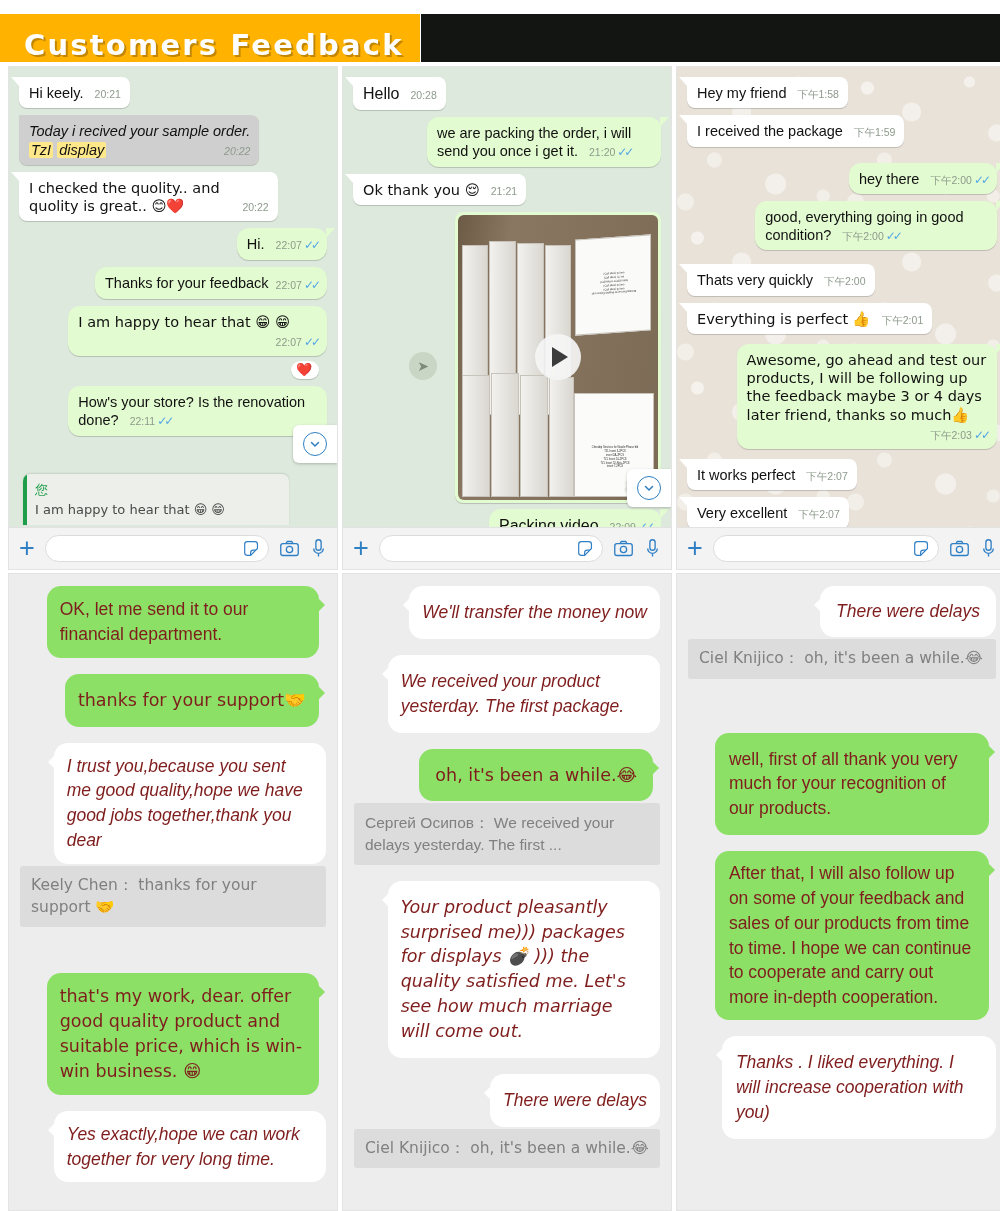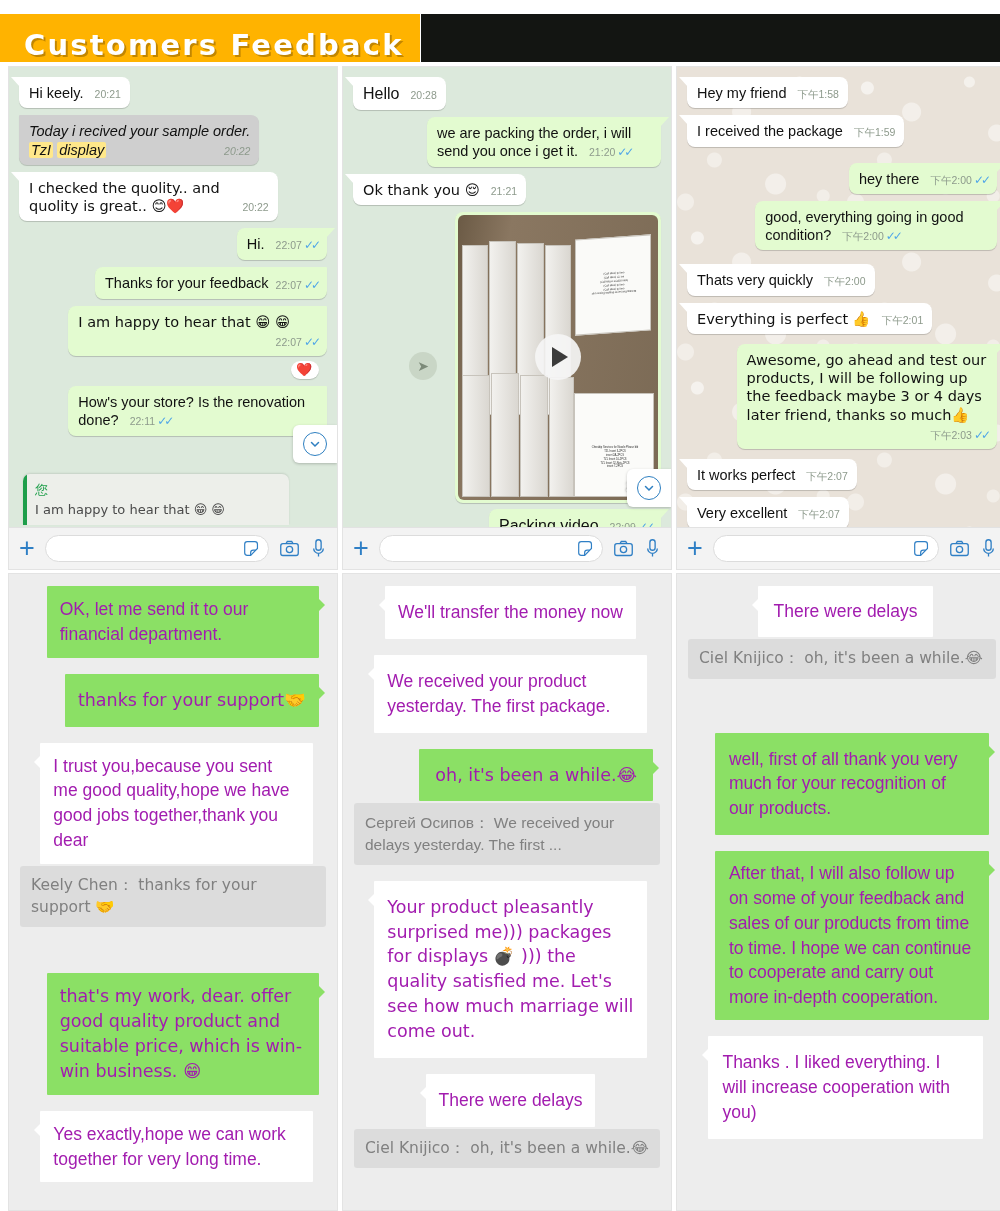--- a/index.html
+++ b/index.html
@@ -68,21 +68,21 @@
 
   .bub {
     position: relative; max-width: 84%;
     padding: 7px 9px 6px 10px;
     border-radius: 8px;
     font-size: 14.5px; line-height: 1.26; color: #111;
     box-shadow: 0 1px 0.7px rgba(0,0,0,.18);
     word-wrap: break-word;
   }
   .bub.in  { background: #ffffff; border-top-left-radius: 1px; }
-  .bub.out { background: #E3FBD0; border-top-right-radius: 1px; }
+  .bub.out { background: #E3FBD0; border-top-right-radius: 1px; border-radius: 12px; }
   .bub.in::before {
     content: ""; position: absolute; left: -8px; top: 0;
     border-width: 0 9px 10px 0; border-style: solid;
     border-color: transparent #ffffff transparent transparent;
   }
   .bub.out::after {
     content: ""; position: absolute; right: -8px; top: 0;
     border-width: 0 0 10px 9px; border-style: solid;
     border-color: transparent transparent transparent #E3FBD0;
   }
@@ -183,26 +183,26 @@
   .input-pill {
     flex: 1; height: 27px; background: #fff; border: 1px solid #dcdcdc;
     border-radius: 15px; display: flex; align-items: center;
     justify-content: flex-end; padding-right: 8px;
   }
   .ic-svg { display: block; }
 
   
   .wx { padding: 12px 11px 0 11px; }
   .wxwrap { display: flex; margin-bottom: 16px; }
-  .wxwrap.in { justify-content: center; }
+  .wxwrap.in { justify-content: flex-end; font-style: italic; }
   .wxwrap.out { justify-content: flex-end; }
   .wxbub {
     position: relative; max-width: 89%;
-    padding: 11px 13px; border-radius: 1px;
-    font-size: 17.5px; line-height: 1.42; color: #a21caf;
+    padding: 11px 13px; border-radius: 14px;
+    font-size: 17.5px; line-height: 1.42; color: #7f1d1d;
   }
   .wxbub.in { background: #ffffff; margin-left: 7px; }
   .wxbub.out { background: #8BE065; margin-right: 7px; }
   .wxbub.in::before {
     content: ""; position: absolute; left: -6px; top: 13px;
     border-width: 6px 6px 6px 0; border-style: solid;
     border-color: transparent #ffffff transparent transparent;
   }
   .wxbub.out::after {
     content: ""; position: absolute; right: -6px; top: 13px;

